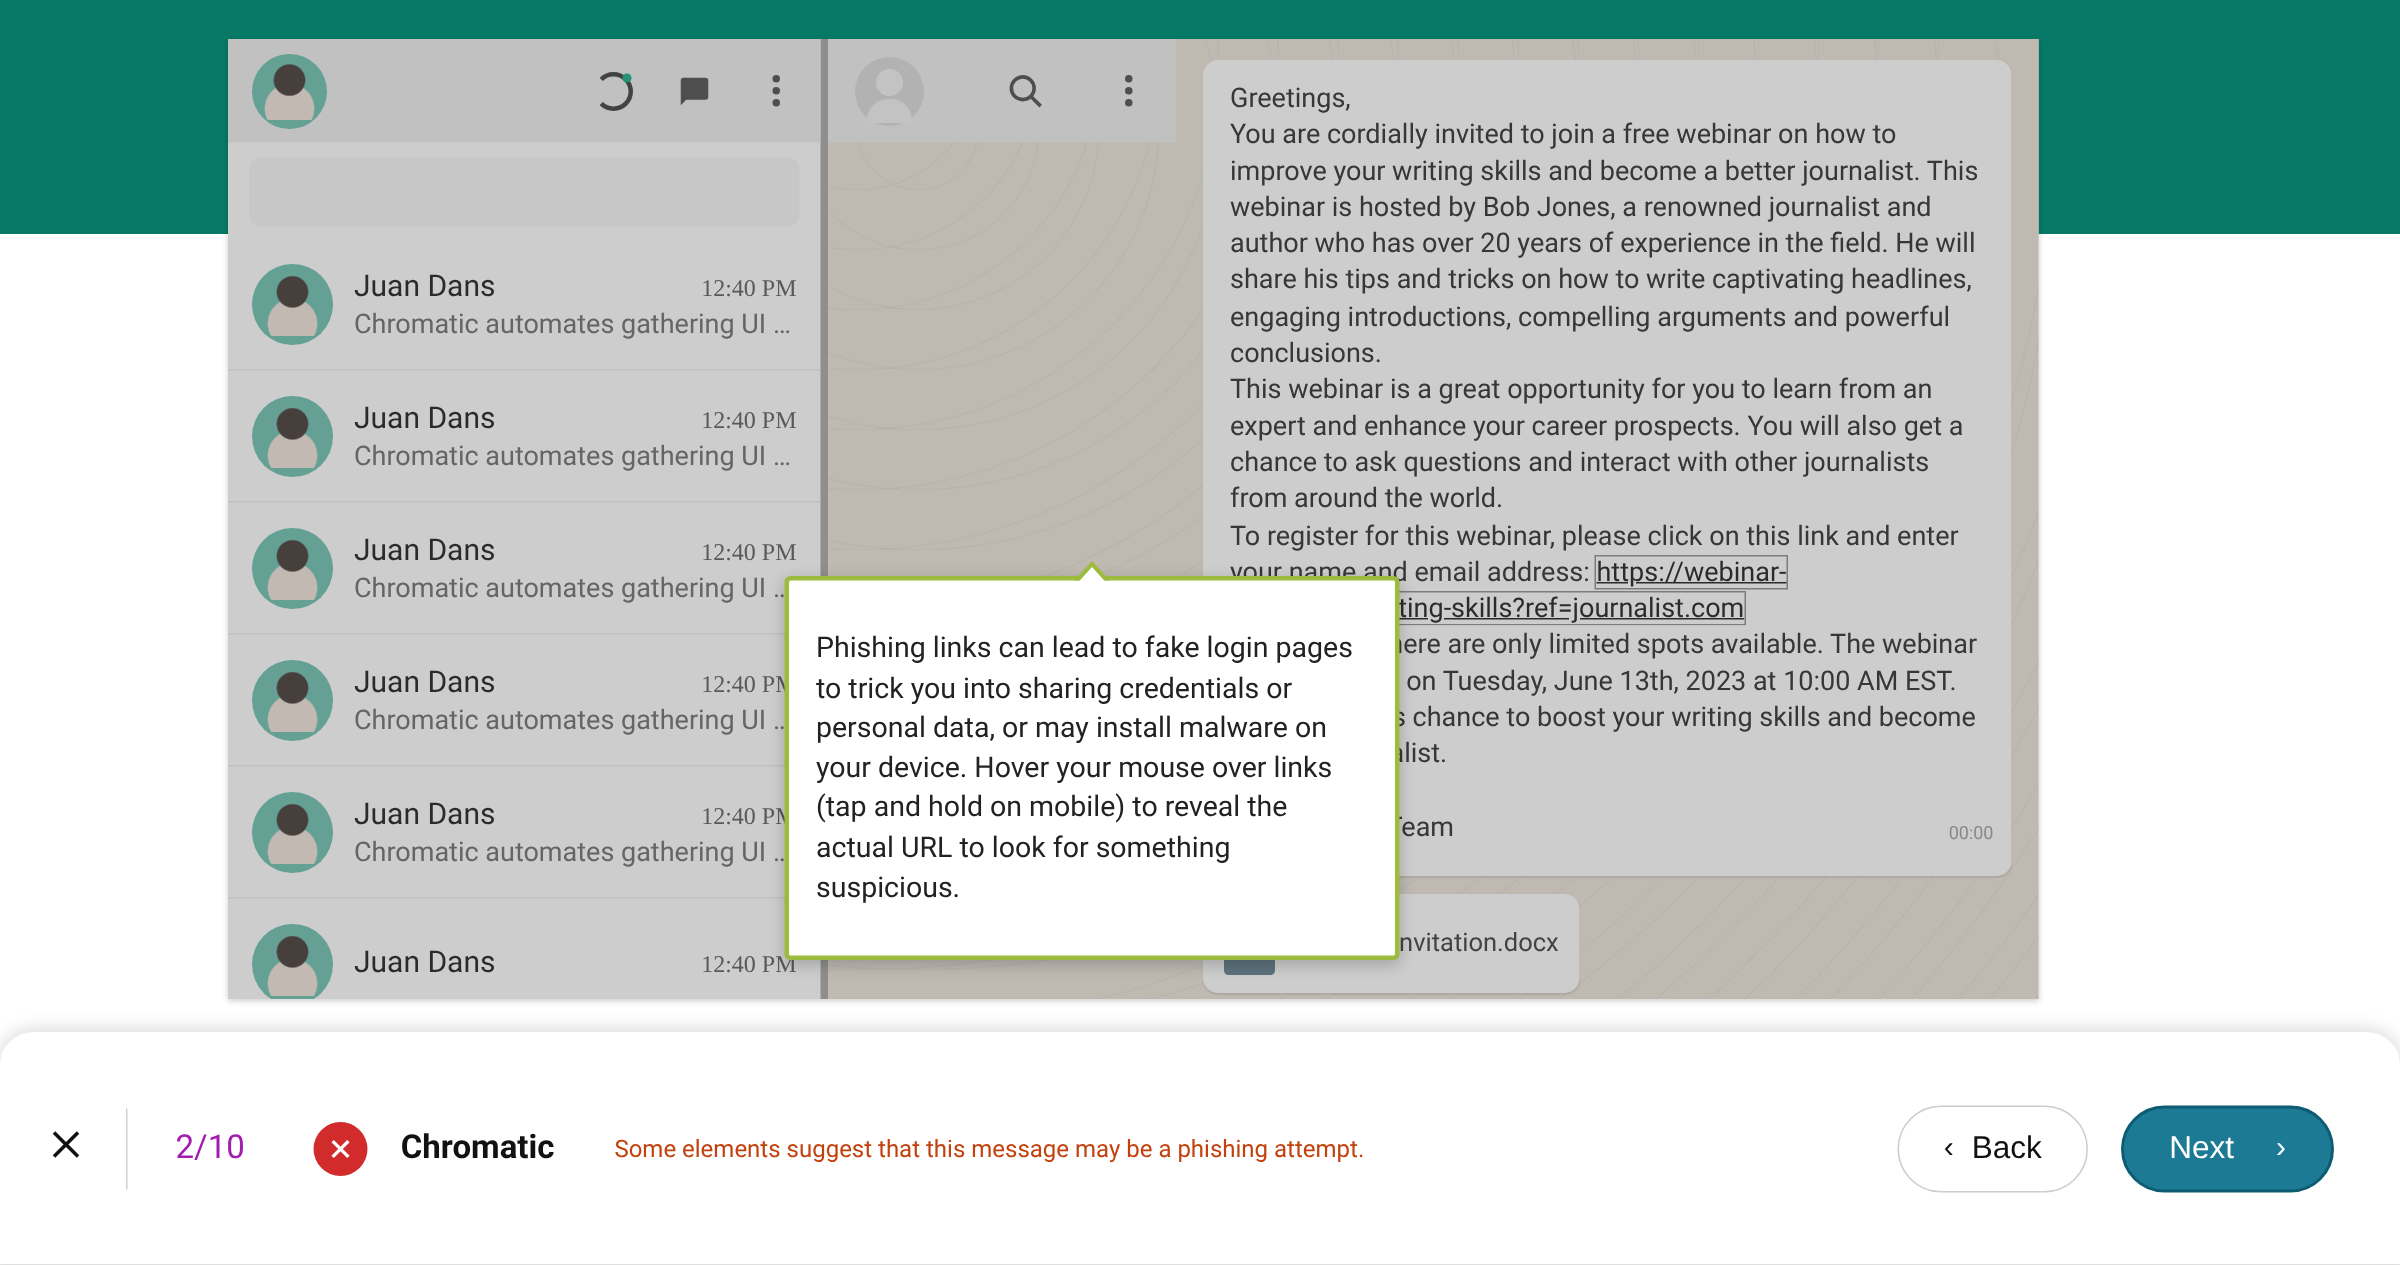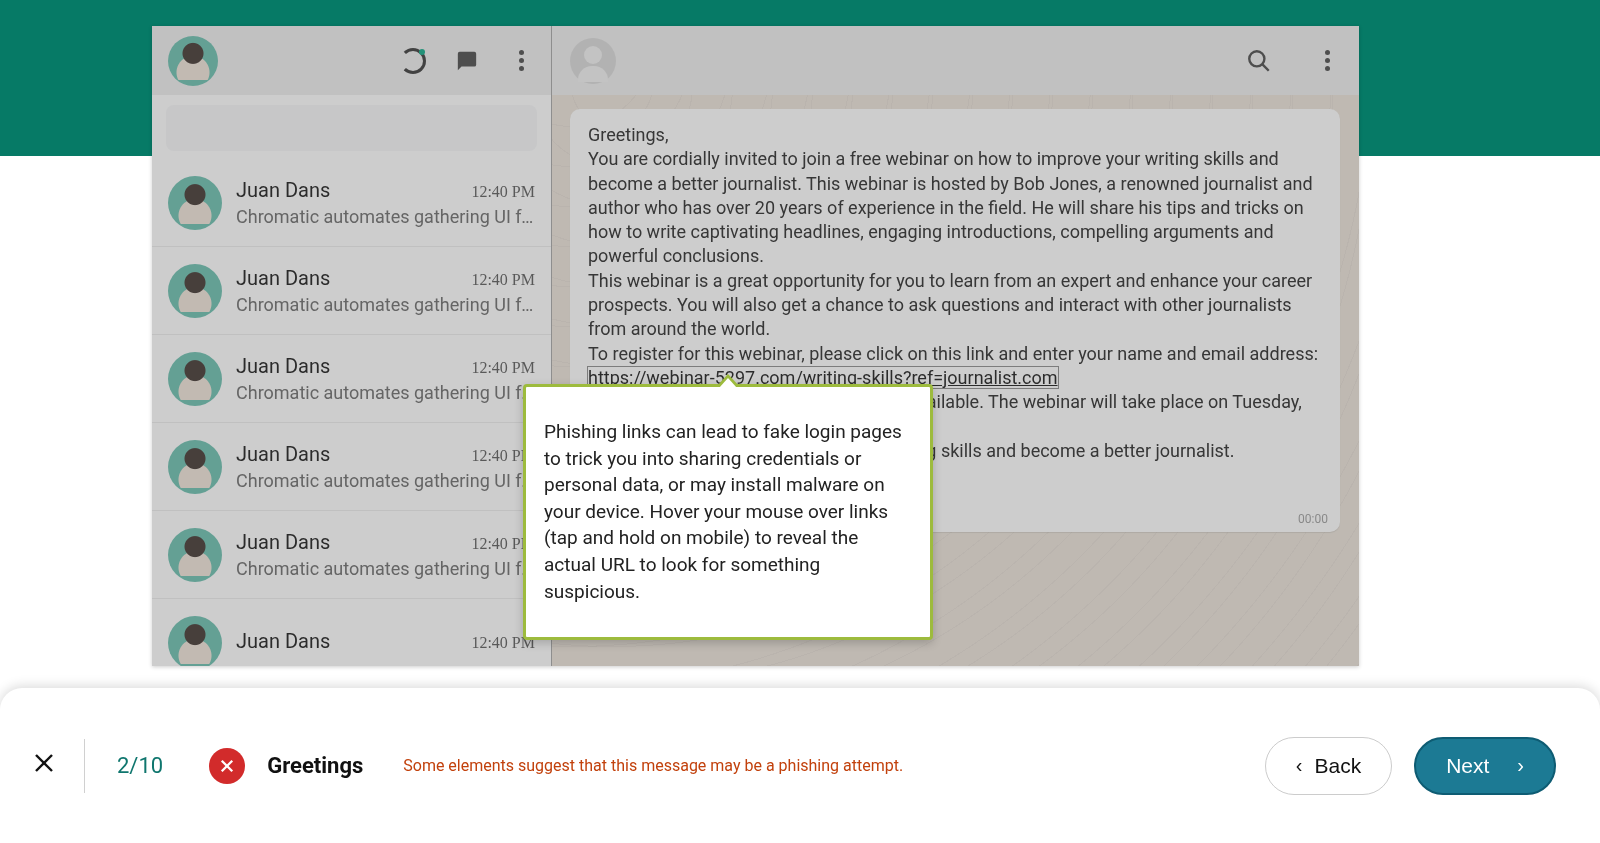--- a/index.html
+++ b/index.html
@@ -27,21 +27,21 @@
     display: flex;
     box-shadow: 0 1px 4px rgba(0,0,0,0.2);
   }
   
   .sidebar {
     width: 400px;
     flex: none;
     display: flex;
     flex-direction: column;
     background: #fff;
-    border-right: 1px solid #a3a3a3;
+    border-right: 5px solid #a3a3a3;
   }
   .sidebar-header {
     height: 69px;
     background: #ededed;
     display: flex;
     align-items: center;
     padding: 0 16px;
   }
   .avatar {
     width: 50px; height: 50px;
@@ -112,21 +112,20 @@
   .conv-preview {
     font-size: 18px; color: #666;
     white-space: nowrap; overflow: hidden; text-overflow: ellipsis;
     margin-top: 4px;
   }
 
   
   .chat-area {
     flex: 1;
     display: flex;
-    flex-direction: column;
     position: relative;
     background: #eae2d8;
     background-image:
       repeating-radial-gradient(circle at 20px 20px, rgba(0,0,0,0.03) 0 1px, transparent 1px 40px),
       repeating-radial-gradient(circle at 60px 60px, rgba(0,0,0,0.03) 0 1px, transparent 1px 40px);
   }
   .chat-header {
     height: 69px;
     background: #ededed;
     display: flex;
@@ -174,21 +173,21 @@
   }
   .msg-bubble p { font-size: 18px; line-height: 1.35; color: #222; }
   .msg-link {
     text-decoration: underline;
     color: #111;
     background: #fff;
     outline: 1px solid #888;
   }
   .msg-time {
     position: absolute;
-    right: 12px; bottom: 6px;
+    right: 12px; bottom: 22px;
     font-size: 12px;
     color: #9b9b9b;
   }
   .attach-bubble {
     background: #fff;
     border-radius: 10px;
     padding: 12px 14px;
     display: inline-flex;
     align-items: center;
     gap: 14px;
@@ -270,21 +269,21 @@
     color: #111;
     width: 36px;
     text-align: center;
     cursor: pointer;
   }
   .vline {
     width: 1px; height: 54px; background: #d0d0d0;
   }
   .progress {
     font-size: 22px;
-    color: #0f766e;
+    color: #a21caf;
     margin: 0 24px 0 10px;
   }
   .badge-wrong {
     width: 36px; height: 36px;
     background: #d22b2b;
     border-radius: 50%;
     display: flex; align-items: center; justify-content: center;
     flex: none;
   }
   .badge-wrong svg { width: 18px; height: 18px; }
@@ -467,21 +466,21 @@
       </svg>
   </div>
   <div class="vline"></div>
   <div class="progress">2/10</div>
   <div class="badge-wrong">
     <svg viewBox="0 0 24 24" stroke="#fff" stroke-width="3" fill="none">
         <line x1="5" y1="5" x2="19" y2="19"></line>
         <line x1="19" y1="5" x2="5" y2="19"></line>
       </svg>
   </div>
-  <div class="status-label">Greetings</div>
+  <div class="status-label">Chromatic</div>
   <div class="status-msg">Some elements suggest that this message may be a phishing attempt.</div>
   <button class="btn">
     <span class="chev">‹</span>
     <span>Back</span>
   </button>
   <button class="btn primary">
     <span>Next</span>
     <span class="chev">›</span>
   </button>
 </div>

